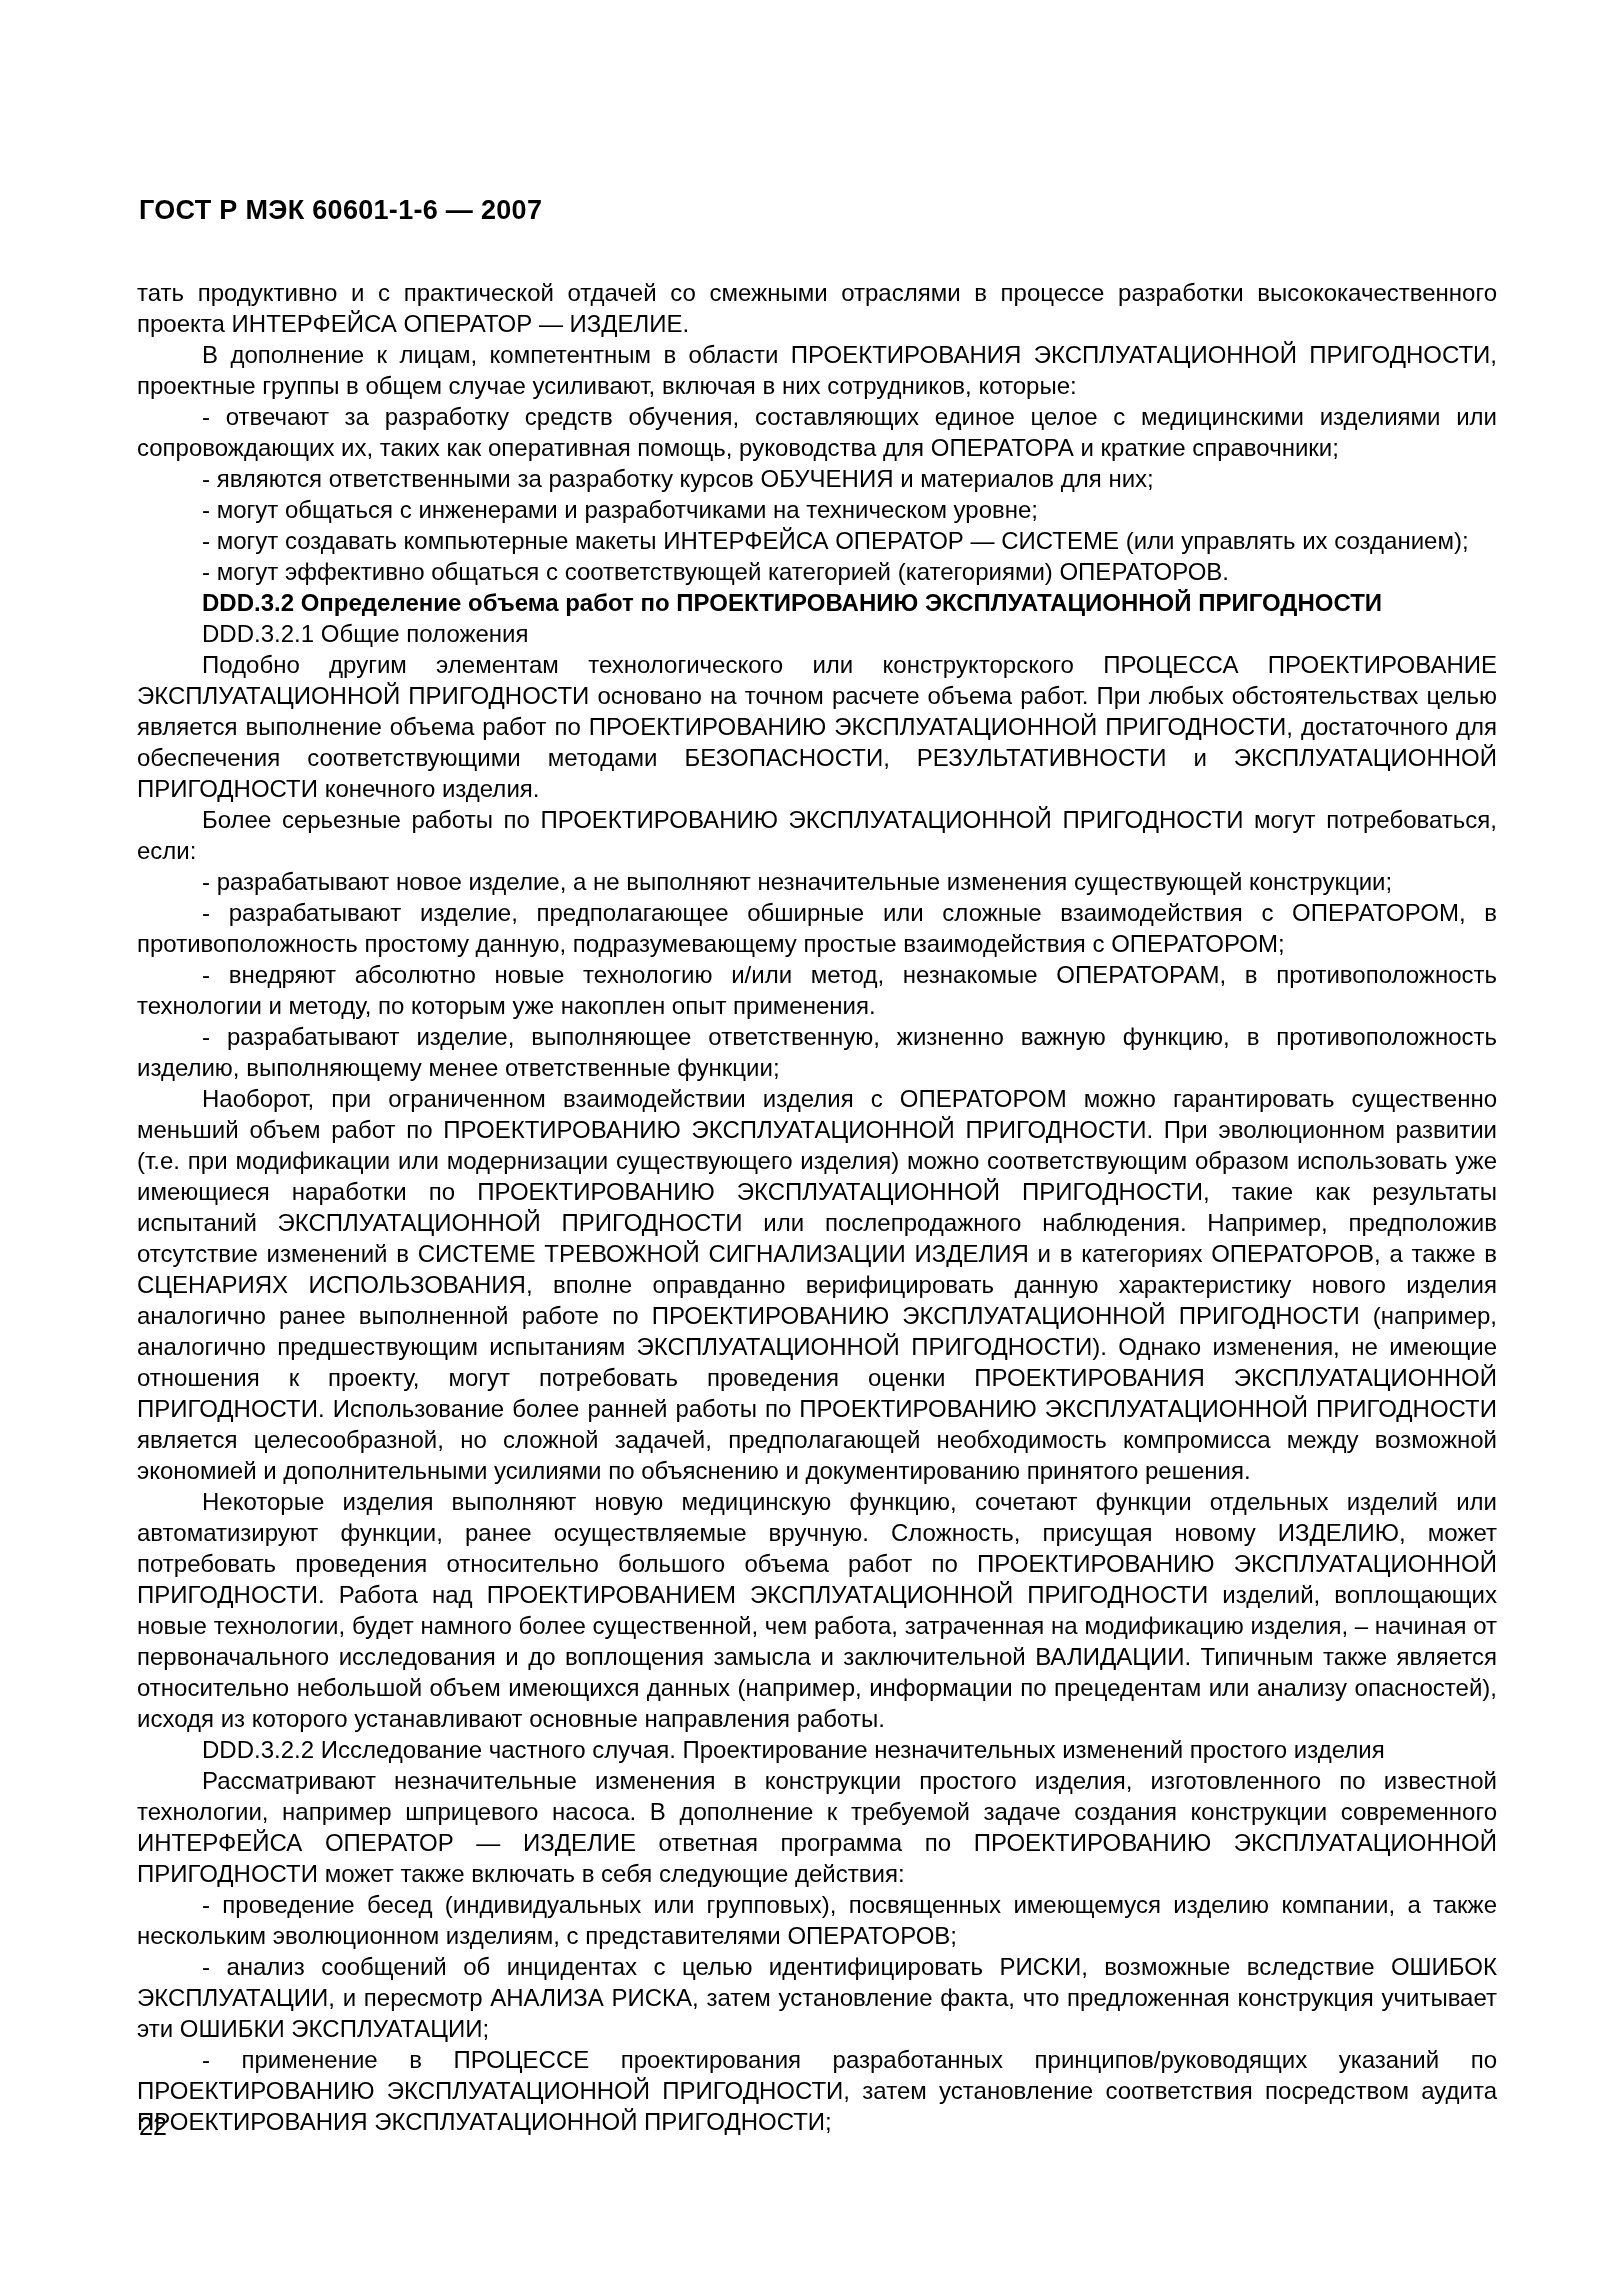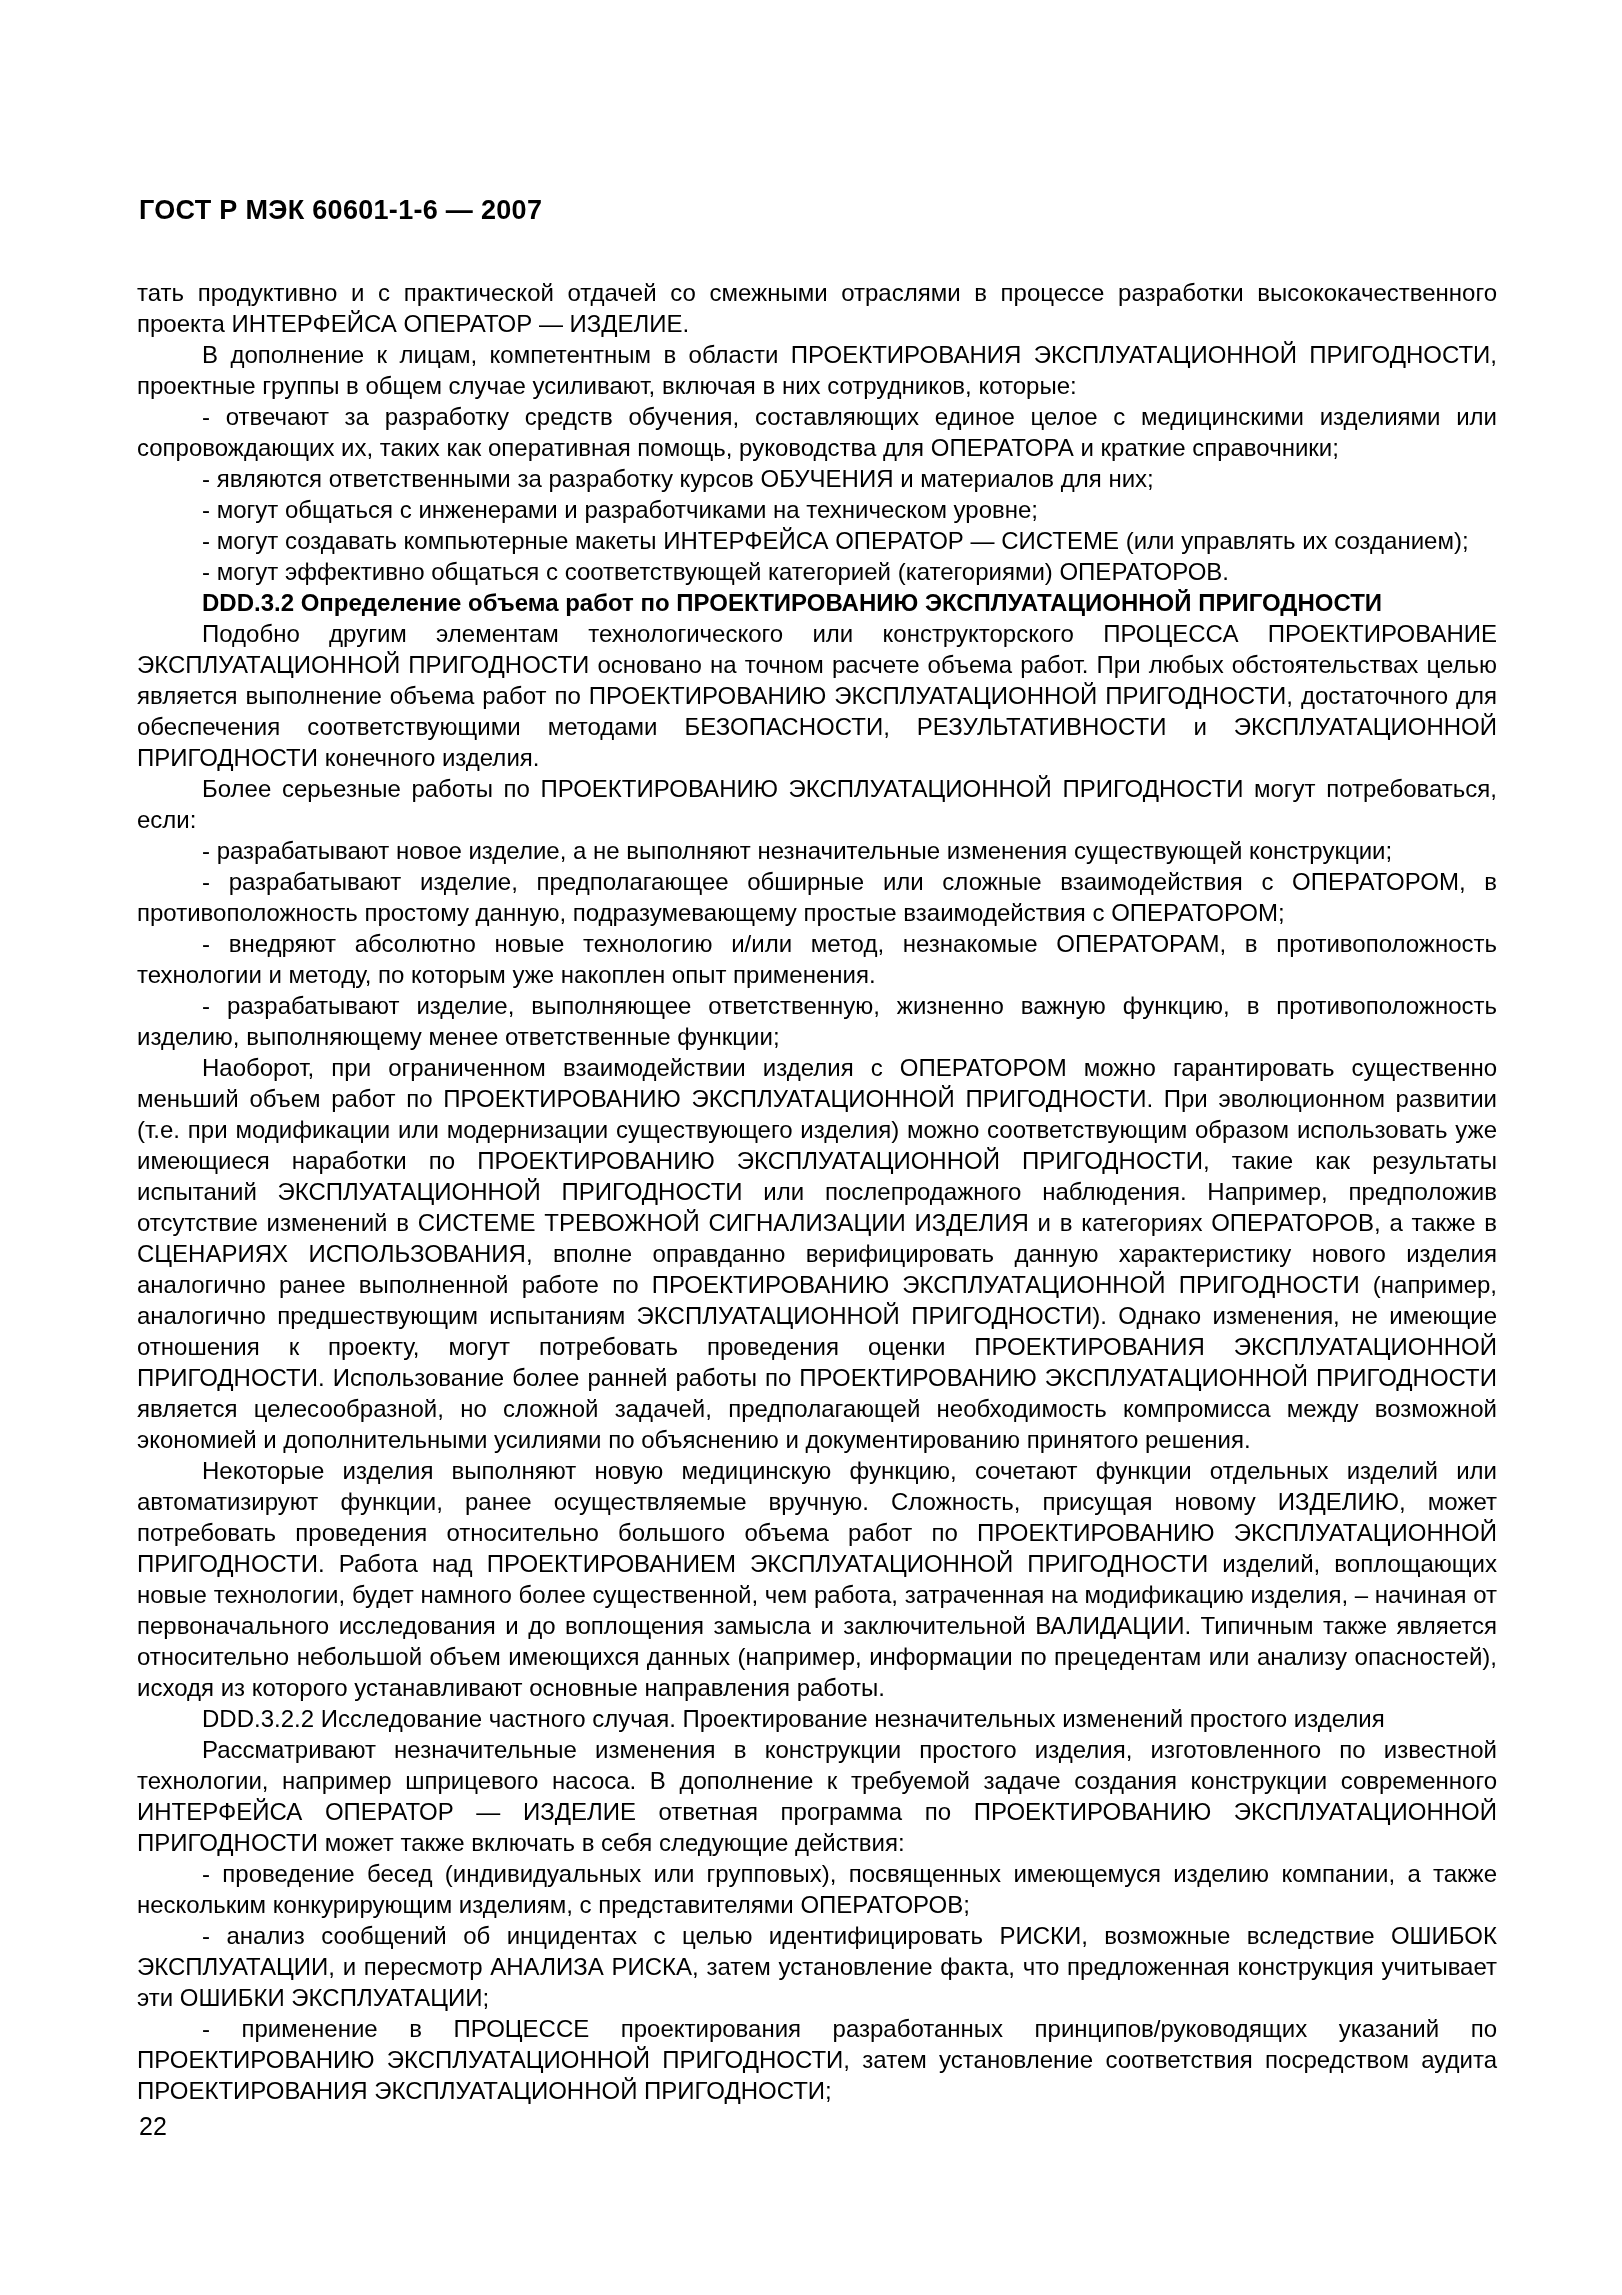--- a/index.html
+++ b/index.html
@@ -63,31 +63,32 @@
 
   <div class="doc-body">
     <p class="">тать продуктивно и с практической отдачей со смежными отраслями в процессе разработки высококачественного проекта ИНТЕРФЕЙСА ОПЕРАТОР — ИЗДЕЛИЕ.</p>
     <p class="ind">В дополнение к лицам, компетентным в области ПРОЕКТИРОВАНИЯ ЭКСПЛУАТАЦИОННОЙ ПРИГОДНОСТИ, проектные группы в общем случае усиливают, включая в них сотрудников, которые:</p>
     <p class="ind">- отвечают за разработку средств обучения, составляющих единое целое с медицинскими изделиями или сопровождающих их, таких как оперативная помощь, руководства для ОПЕРАТОРА и краткие справочники;</p>
     <p class="ind">- являются ответственными за разработку курсов ОБУЧЕНИЯ и материалов для них;</p>
     <p class="ind">- могут общаться с инженерами и разработчиками на техническом уровне;</p>
     <p class="ind">- могут создавать компьютерные макеты ИНТЕРФЕЙСА ОПЕРАТОР — СИСТЕМЕ (или управлять их созданием);</p>
     <p class="ind">- могут эффективно общаться с соответствующей категорией (категориями) ОПЕРАТОРОВ.</p>
     <p class="ind bold">DDD.3.2 Определение объема работ по ПРОЕКТИРОВАНИЮ ЭКСПЛУАТАЦИОННОЙ ПРИГОДНОСТИ</p>
+    <p class="ind">DDD.3.2.1 Общие положения</p>
     <p class="ind">Подобно другим элементам технологического или конструкторского ПРОЦЕССА ПРОЕКТИРОВАНИЕ ЭКСПЛУАТАЦИОННОЙ ПРИГОДНОСТИ основано на точном расчете объема работ. При любых обстоятельствах целью является выполнение объема работ по ПРОЕКТИРОВАНИЮ ЭКСПЛУАТАЦИОННОЙ ПРИГОДНОСТИ, достаточного для обеспечения соответствующими методами БЕЗОПАСНОСТИ, РЕЗУЛЬТАТИВНОСТИ и ЭКСПЛУАТАЦИОННОЙ ПРИГОДНОСТИ конечного изделия.</p>
     <p class="ind">Более серьезные работы по ПРОЕКТИРОВАНИЮ ЭКСПЛУАТАЦИОННОЙ ПРИГОДНОСТИ могут потребоваться, если:</p>
     <p class="ind">- разрабатывают новое изделие, а не выполняют незначительные изменения существующей конструкции;</p>
     <p class="ind">- разрабатывают изделие, предполагающее обширные или сложные взаимодействия с ОПЕРАТОРОМ, в противоположность простому данную, подразумевающему простые взаимодействия с ОПЕРАТОРОМ;</p>
     <p class="ind">- внедряют абсолютно новые технологию и/или метод, незнакомые ОПЕРАТОРАМ, в противоположность технологии и методу, по которым уже накоплен опыт применения.</p>
     <p class="ind">- разрабатывают изделие, выполняющее ответственную, жизненно важную функцию, в противоположность изделию, выполняющему менее ответственные функции;</p>
     <p class="ind">Наоборот, при ограниченном взаимодействии изделия с ОПЕРАТОРОМ можно гарантировать существенно меньший объем работ по ПРОЕКТИРОВАНИЮ ЭКСПЛУАТАЦИОННОЙ ПРИГОДНОСТИ. При эволюционном развитии (т.е. при модификации или модернизации существующего изделия) можно соответствующим образом использовать уже имеющиеся наработки по ПРОЕКТИРОВАНИЮ ЭКСПЛУАТАЦИОННОЙ ПРИГОДНОСТИ, такие как результаты испытаний ЭКСПЛУАТАЦИОННОЙ ПРИГОДНОСТИ или послепродажного наблюдения. Например, предположив отсутствие изменений в СИСТЕМЕ ТРЕВОЖНОЙ СИГНАЛИЗАЦИИ ИЗДЕЛИЯ и в категориях ОПЕРАТОРОВ, а также в СЦЕНАРИЯХ ИСПОЛЬЗОВАНИЯ, вполне оправданно верифицировать данную характеристику нового изделия аналогично ранее выполненной работе по ПРОЕКТИРОВАНИЮ ЭКСПЛУАТАЦИОННОЙ ПРИГОДНОСТИ (например, аналогично предшествующим испытаниям ЭКСПЛУАТАЦИОННОЙ ПРИГОДНОСТИ). Однако изменения, не имеющие отношения к проекту, могут потребовать проведения оценки ПРОЕКТИРОВАНИЯ ЭКСПЛУАТАЦИОННОЙ ПРИГОДНОСТИ. Использование более ранней работы по ПРОЕКТИРОВАНИЮ ЭКСПЛУАТАЦИОННОЙ ПРИГОДНОСТИ является целесообразной, но сложной задачей, предполагающей необходимость компромисса между возможной экономией и дополнительными усилиями по объяснению и документированию принятого решения.</p>
     <p class="ind">Некоторые изделия выполняют новую медицинскую функцию, сочетают функции отдельных изделий или автоматизируют функции, ранее осуществляемые вручную. Сложность, присущая новому ИЗДЕЛИЮ, может потребовать проведения относительно большого объема работ по ПРОЕКТИРОВАНИЮ ЭКСПЛУАТАЦИОННОЙ ПРИГОДНОСТИ. Работа над ПРОЕКТИРОВАНИЕМ ЭКСПЛУАТАЦИОННОЙ ПРИГОДНОСТИ изделий, воплощающих новые технологии, будет намного более существенной, чем работа, затраченная на модификацию изделия, – начиная от первоначального исследования и до воплощения замысла и заключительной ВАЛИДАЦИИ. Типичным также является относительно небольшой объем имеющихся данных (например, информации по прецедентам или анализу опасностей), исходя из которого устанавливают основные направления работы.</p>
     <p class="ind">DDD.3.2.2 Исследование частного случая. Проектирование незначительных изменений простого изделия</p>
     <p class="ind">Рассматривают незначительные изменения в конструкции простого изделия, изготовленного по известной технологии, например шприцевого насоса. В дополнение к требуемой задаче создания конструкции современного ИНТЕРФЕЙСА ОПЕРАТОР — ИЗДЕЛИЕ ответная программа по ПРОЕКТИРОВАНИЮ ЭКСПЛУАТАЦИОННОЙ ПРИГОДНОСТИ может также включать в себя следующие действия:</p>
-    <p class="ind">- проведение бесед (индивидуальных или групповых), посвященных имеющемуся изделию компании, а также нескольким конкурирующим изделиям, с представителями ОПЕРАТОРОВ;</p>
+    <p class="ind">- проведение бесед (индивидуальных или групповых), посвященных имеющемуся изделию компании, а также нескольким эволюционном изделиям, с представителями ОПЕРАТОРОВ;</p>
     <p class="ind">- анализ сообщений об инцидентах с целью идентифицировать РИСКИ, возможные вследствие ОШИБОК ЭКСПЛУАТАЦИИ, и пересмотр АНАЛИЗА РИСКА, затем установление факта, что предложенная конструкция учитывает эти ОШИБКИ ЭКСПЛУАТАЦИИ;</p>
     <p class="ind">- применение в ПРОЦЕССЕ проектирования разработанных принципов/руководящих указаний по ПРОЕКТИРОВАНИЮ ЭКСПЛУАТАЦИОННОЙ ПРИГОДНОСТИ, затем установление соответствия посредством аудита ПРОЕКТИРОВАНИЯ ЭКСПЛУАТАЦИОННОЙ ПРИГОДНОСТИ;</p>
   </div>
 
   <div class="doc-footer">
     <span>22</span>
   </div>
 
 </div>
 

